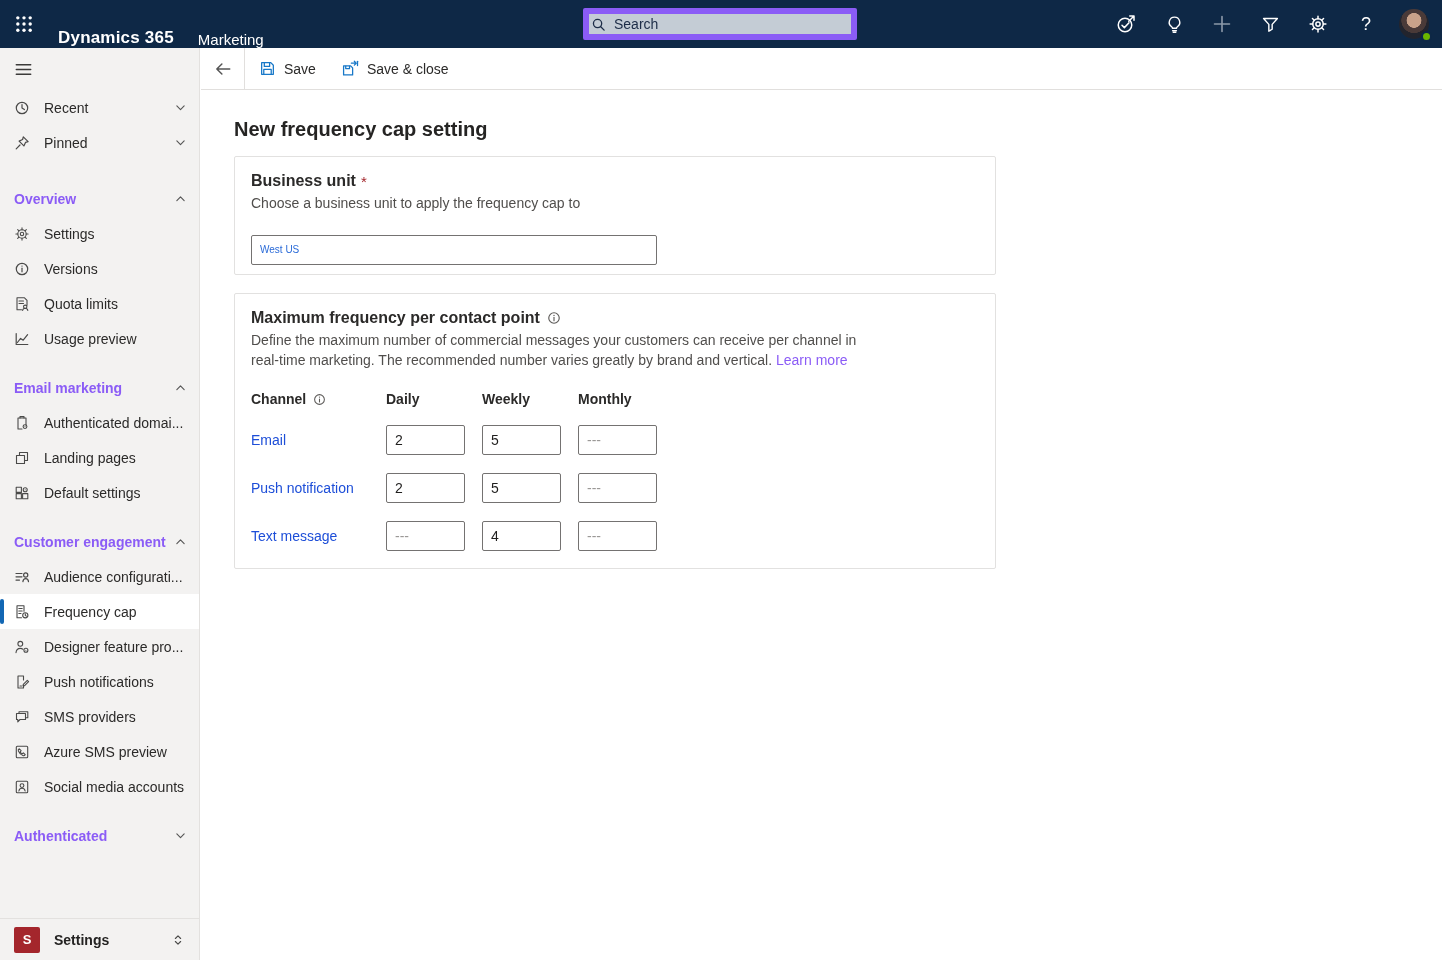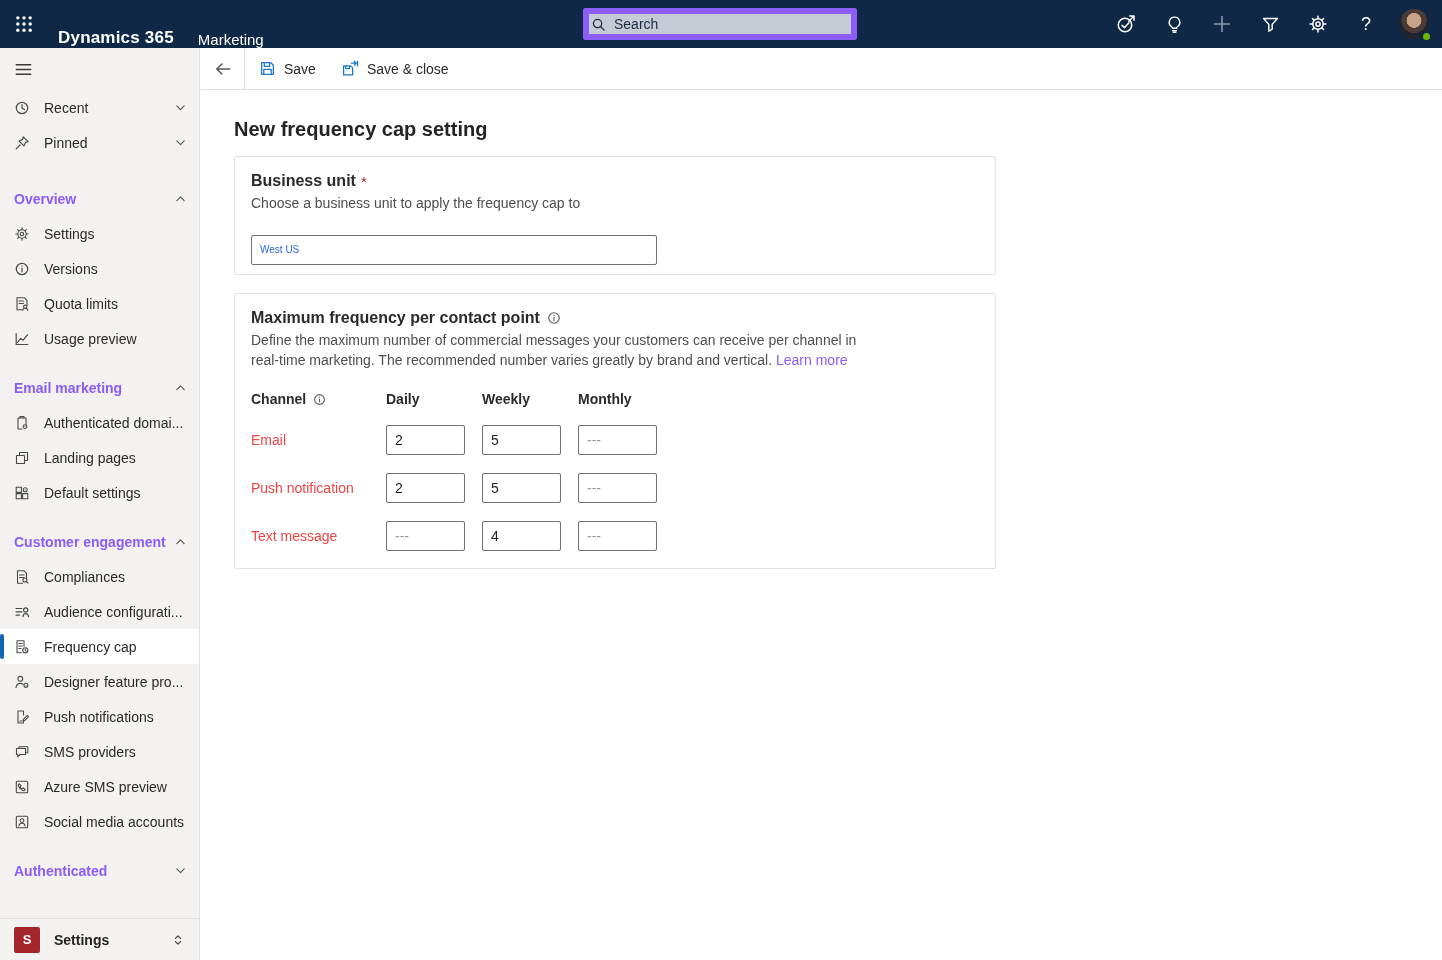--- a/index.html
+++ b/index.html
@@ -61,21 +61,21 @@
   .card .desc { margin-top:4px; font-size:14px; color:#504e4c; line-height:19.5px; max-width:608px; }
   .link { color:#8b5cf6; text-decoration:none; cursor:pointer; }
   .bu-input { margin-top:21px; width:406px; height:30px; border:1px solid #747271; border-radius:2px; font-size:10px; color:#2b6bd8; padding:0 8px; outline:none; background:#fff; font-family:"Liberation Sans",sans-serif; }
   .info-ic { color:#5c5a58; margin-left:7px; flex:0 0 auto; }
 
   .freq-table { margin-top:21px; }
   .freq-head { display:flex; align-items:center; font-size:14px; font-weight:700; color:#2b2a29; }
   .col-channel { width:135px; display:flex; align-items:center; }
   .col { width:96px; }
   .freq-row { display:flex; align-items:center; margin-top:18px; }
-  .freq-row .channel-lbl { width:135px; font-size:14px; color:#ef4444; }
+  .freq-row .channel-lbl { width:135px; font-size:14px; color:#1d4ed8; }
   .num-input { width:79px; height:30px; border:1px solid #747271; border-radius:2px; font-size:14px; color:#201f1e; padding:0 8px; outline:none; background:#fff; font-family:"Liberation Sans",sans-serif; }
   .num-input.ghost { color:#9b9997; }
   .col .num-input, .colwrap { margin:0; }
   .colwrap { width:96px; }
 
   .ic { display:inline-block; }
   svg { display:block; }
 </style>
 </head>
 <body>
@@ -259,29 +259,20 @@
 
       <div class="gap-s"></div>
 
       <div class="nav-head">
         <span class="lbl">Customer engagement</span>
         <svg class="chev" width="13" height="13" viewBox="0 0 16 16" fill="none" stroke="currentColor" stroke-width="1.4" stroke-linecap="round" stroke-linejoin="round">
             <path d="M3.5 10.5 L8 6 L12.5 10.5"></path>
           </svg>
       </div>
 
-      <div class="nav-row">
-        <svg class="ic" width="16" height="16" viewBox="0 0 16 16" fill="none" stroke="currentColor" stroke-width="1.1" stroke-linecap="round" stroke-linejoin="round">
-          <path d="M3.5 1.8 h6.5 l2.5 2.5 v5.2 M3.5 1.8 v12.4 h5"></path>
-            <path d="M5.5 6 h4.5 M5.5 8.5 h4.5"></path>
-          <circle cx="10.9" cy="11" r="2"></circle>
-            <path d="M12.3 12.4 l1.7 1.7"></path>
-        </svg>
-        <span class="lbl">Compliances</span>
-      </div>
       <div class="nav-row">
         <svg class="ic" width="16" height="16" viewBox="0 0 16 16" fill="none" stroke="currentColor" stroke-width="1.2" stroke-linecap="round">
           <path d="M2 4.5 h6 M2 7.8 h6 M2 11.1 h3.5"></path>
           <circle cx="11.7" cy="6" r="2.1"></circle>
             <path d="M8.9 12.6 c.2-2 1.4-3 2.8-3 s2.6 1 2.8 3"></path>
         </svg>
         <span class="lbl">Audience configurati...</span>
       </div>
       <div class="nav-row selected">
         <svg class="ic" width="16" height="16" viewBox="0 0 16 16" fill="none" stroke="currentColor" stroke-width="1.1" stroke-linecap="round" stroke-linejoin="round">

